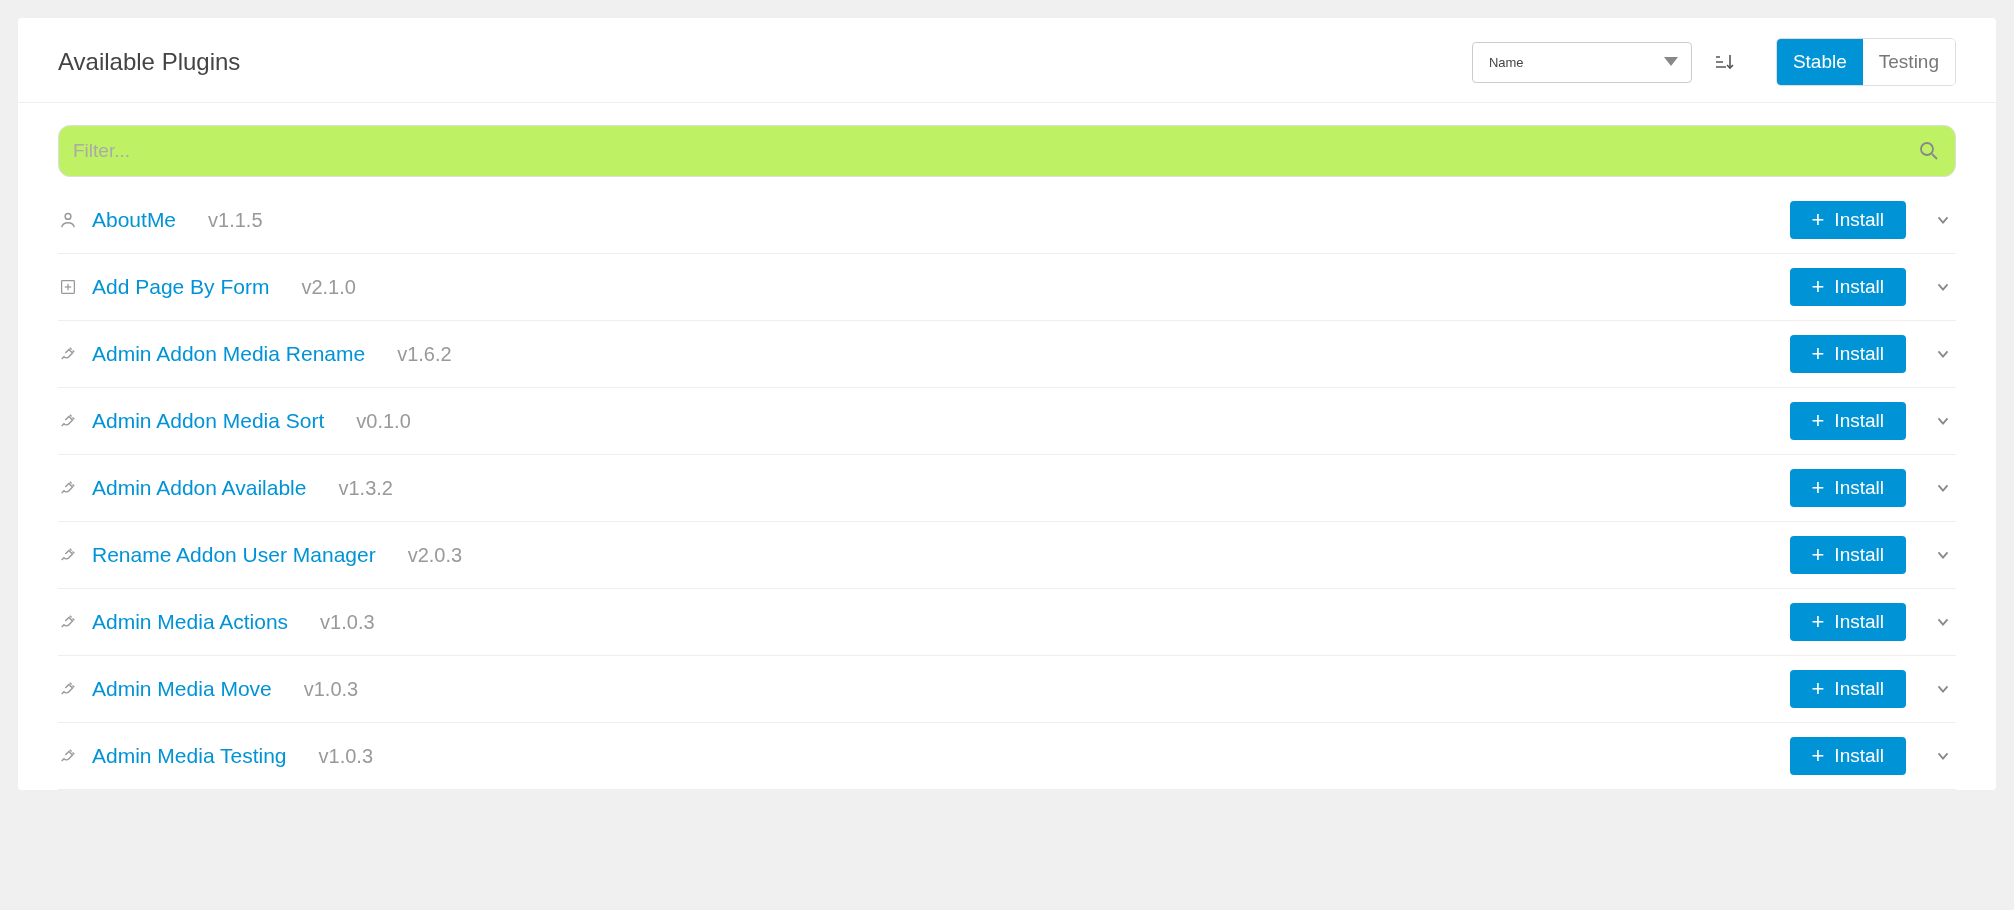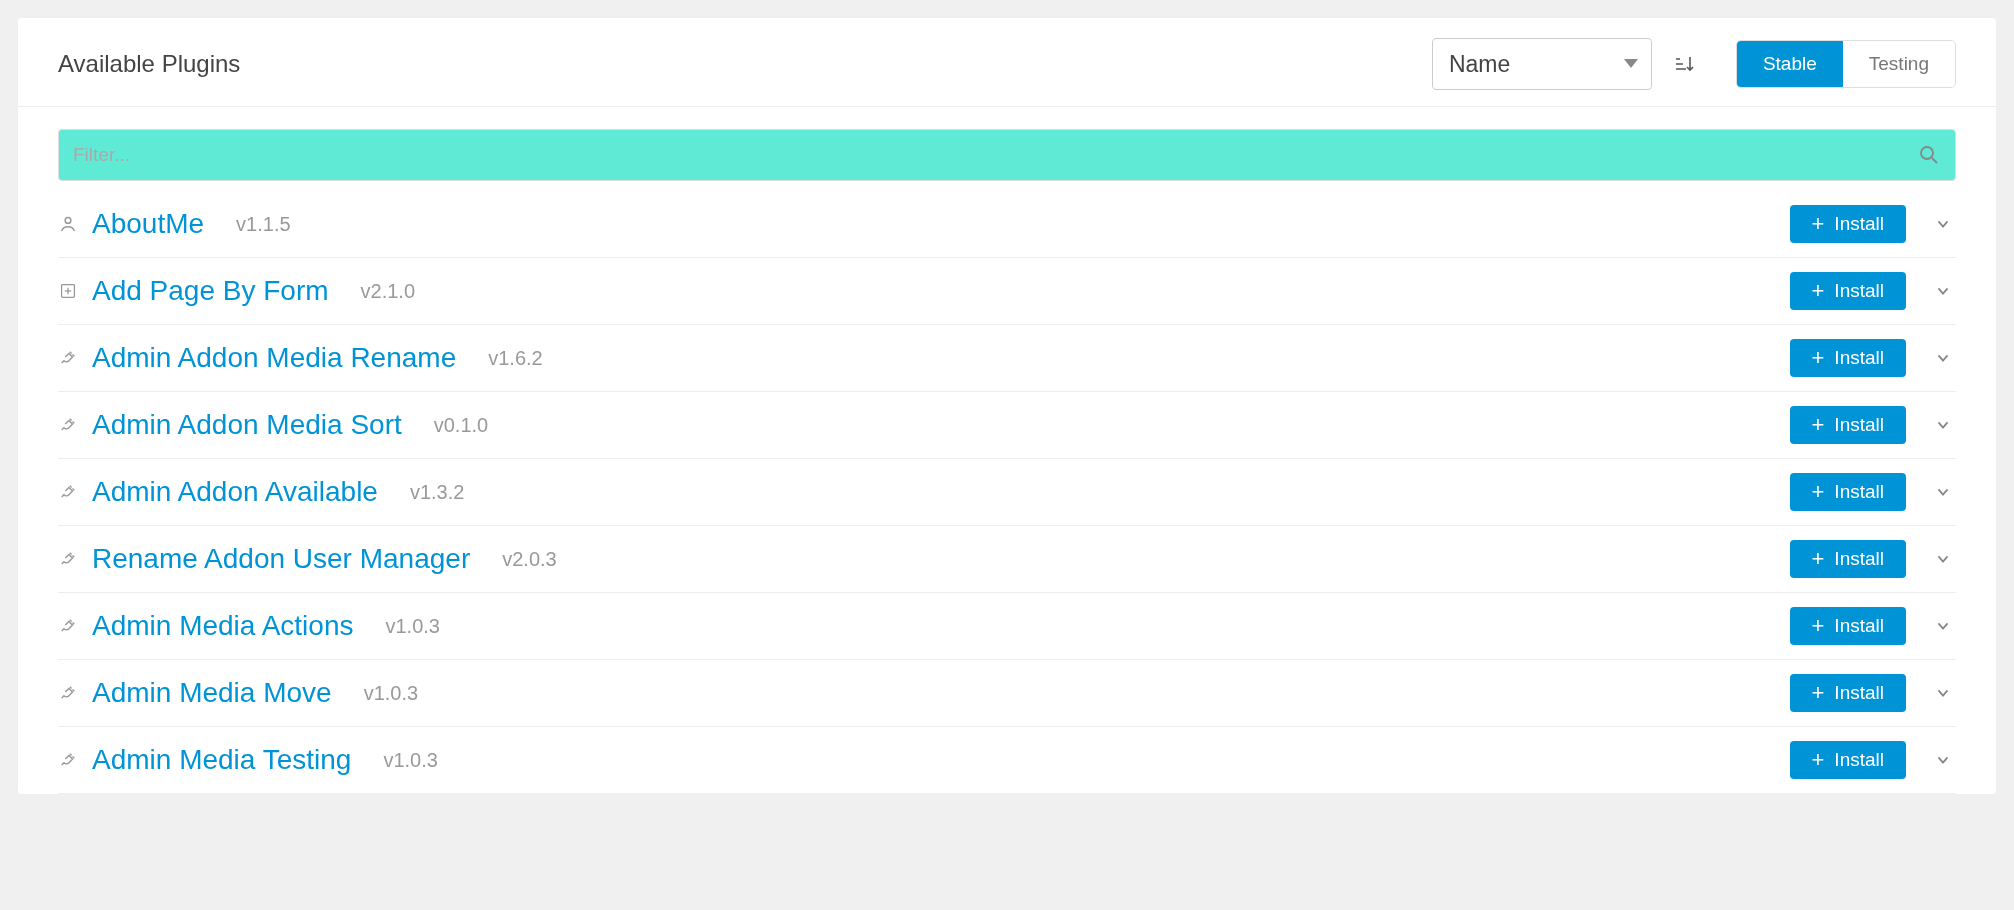--- a/index.html
+++ b/index.html
@@ -25,21 +25,21 @@
     font-weight: 300;
     color: #444;
     flex: 1;
   }
   .sort-select {
     appearance: none;
     -webkit-appearance: none;
     border: 1px solid #ccc;
     border-radius: 4px;
     padding: 12px 45px 12px 16px;
-    font-size: 23px;
+    font-size: 13px;
     color: #444;
     background: #fff;
     width: 220px;
   }
   .select-wrap {
     position: relative;
     margin-right: 16px;
   }
   .select-wrap .caret {
     position: absolute;
@@ -56,40 +56,40 @@
     margin-right: 36px;
     color: #555;
   }
   .toggle-group {
     display: flex;
     border: 1px solid #ddd;
     border-radius: 5px;
     overflow: hidden;
   }
   .toggle-btn {
-    padding: 12px 26px;
+    padding: 12px 16px;
     font-size: 19px;
     border: none;
     background: #fff;
     color: #777;
     cursor: pointer;
     text-align: center;
   }
   .toggle-btn.active {
     background: #0093d6;
     color: #fff;
   }
   .filter-row {
     padding: 22px 40px 10px 40px;
   }
   .filter-wrap {
     position: relative;
     border: 1px solid #ddd;
-    border-radius: 4px;
-    background: #5eead4;
+    border-radius: 12px;
+    background: #bef264;
   }
   .filter-input {
     width: 100%;
     border: none;
     background: transparent;
     padding: 14px 48px 14px 14px;
     font-size: 19px;
     color: #444;
     outline: none;
   }
@@ -114,21 +114,21 @@
   .row-icon {
     width: 20px;
     height: 20px;
     flex: 0 0 auto;
     color: #888;
     display: flex;
     align-items: center;
     justify-content: center;
   }
   .plugin-name {
-    font-size: 28px;
+    font-size: 21px;
     color: #0093d6;
     text-decoration: none;
   }
   .plugin-version {
     font-size: 20px;
     color: #999;
     margin-left: 18px;
   }
   .spacer { flex: 1; }
   .install-btn {

